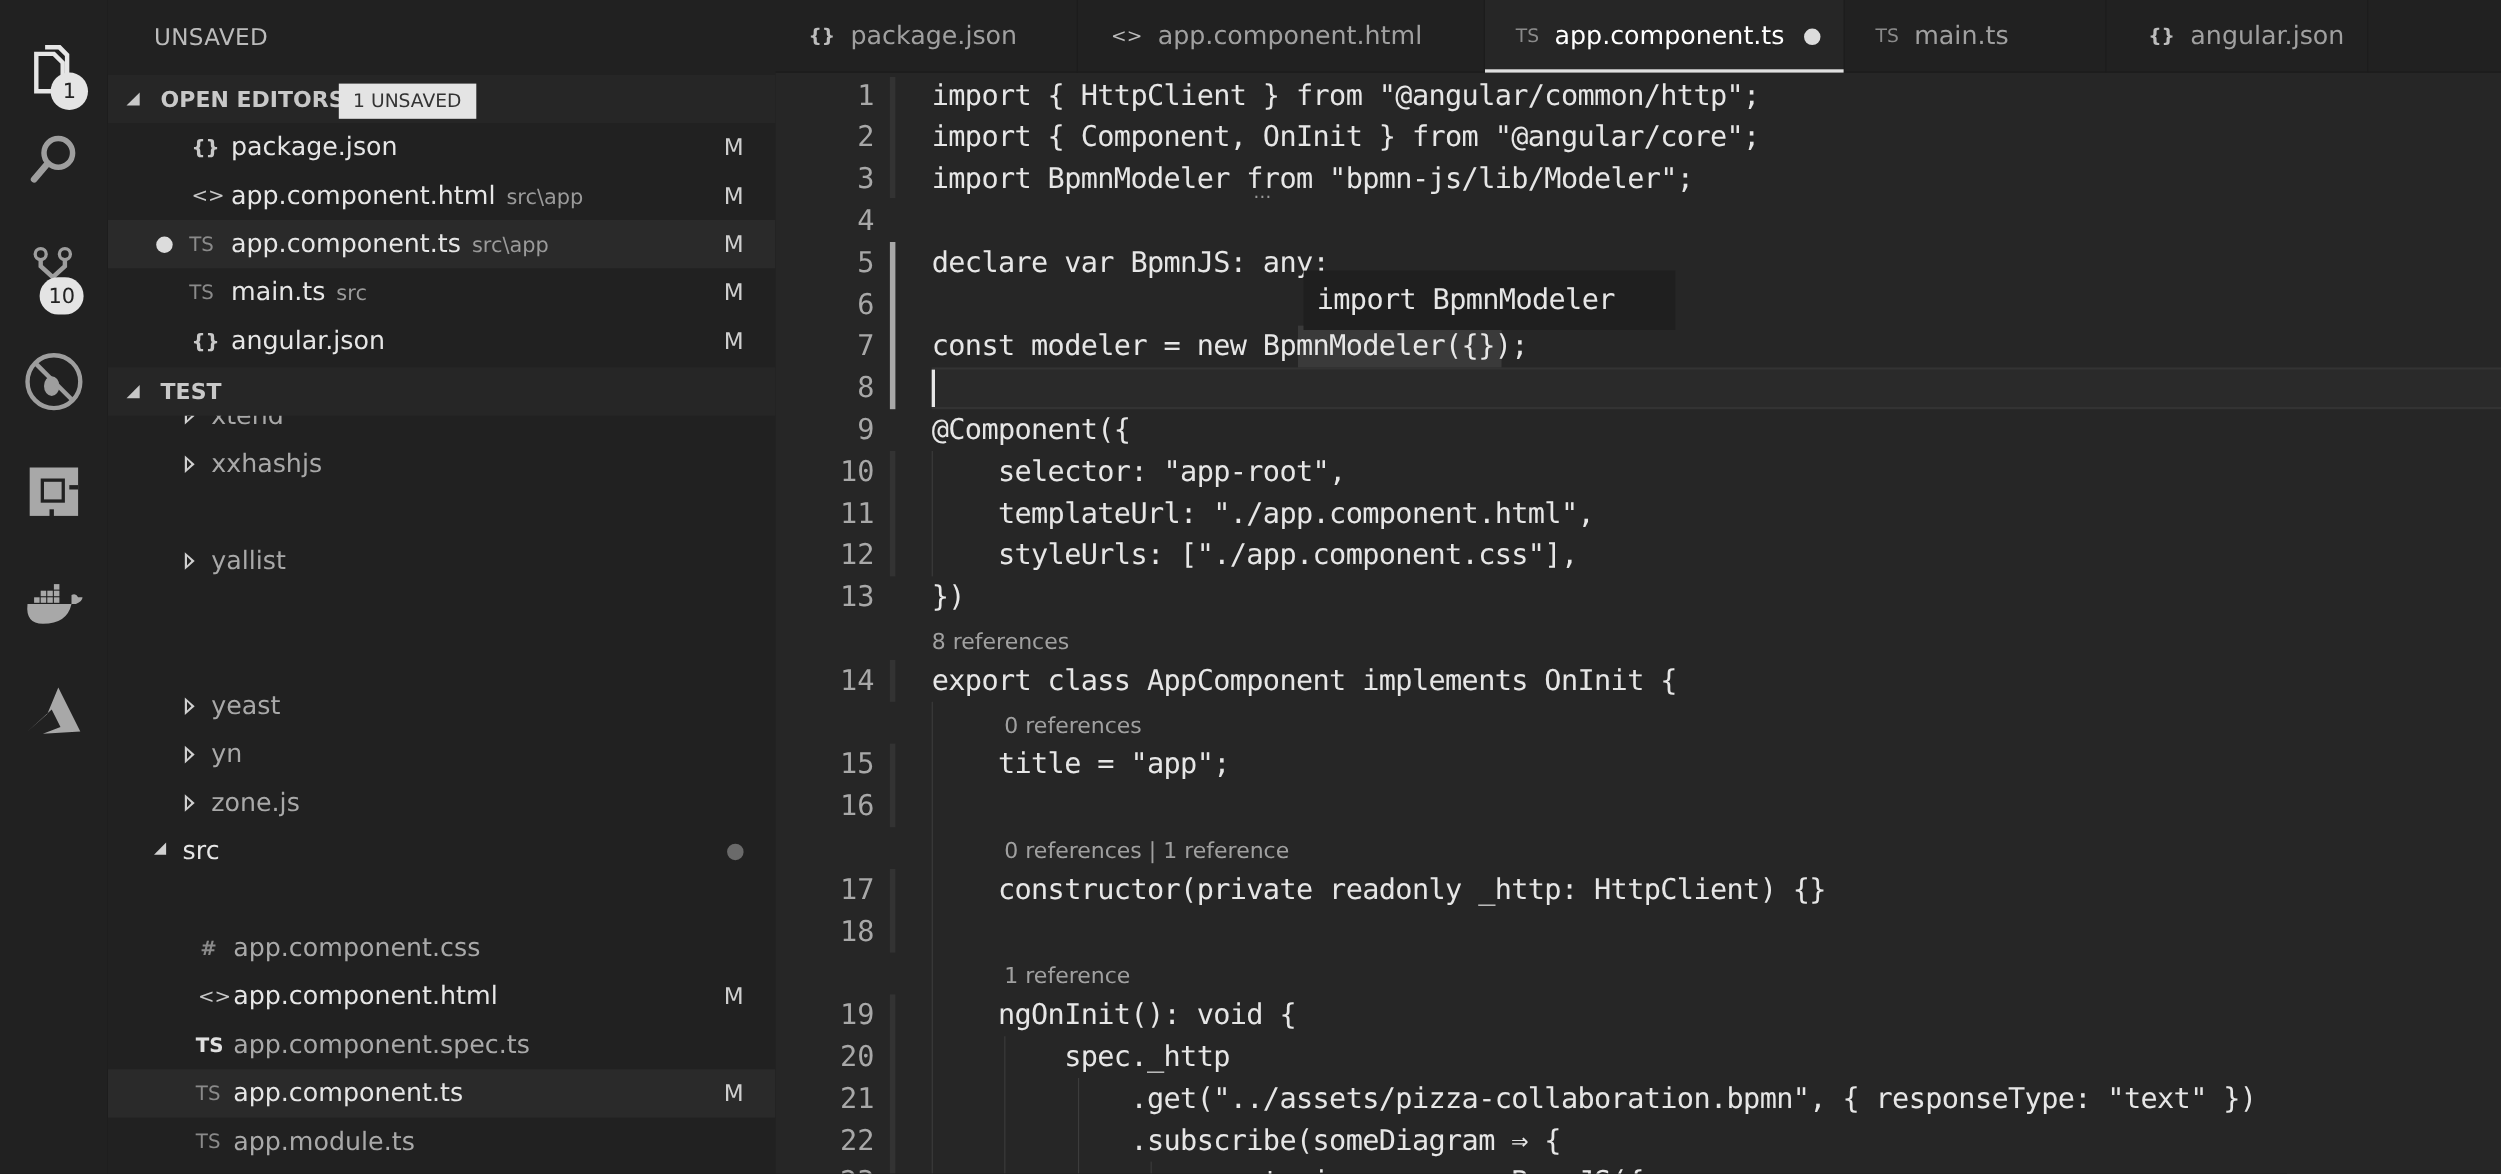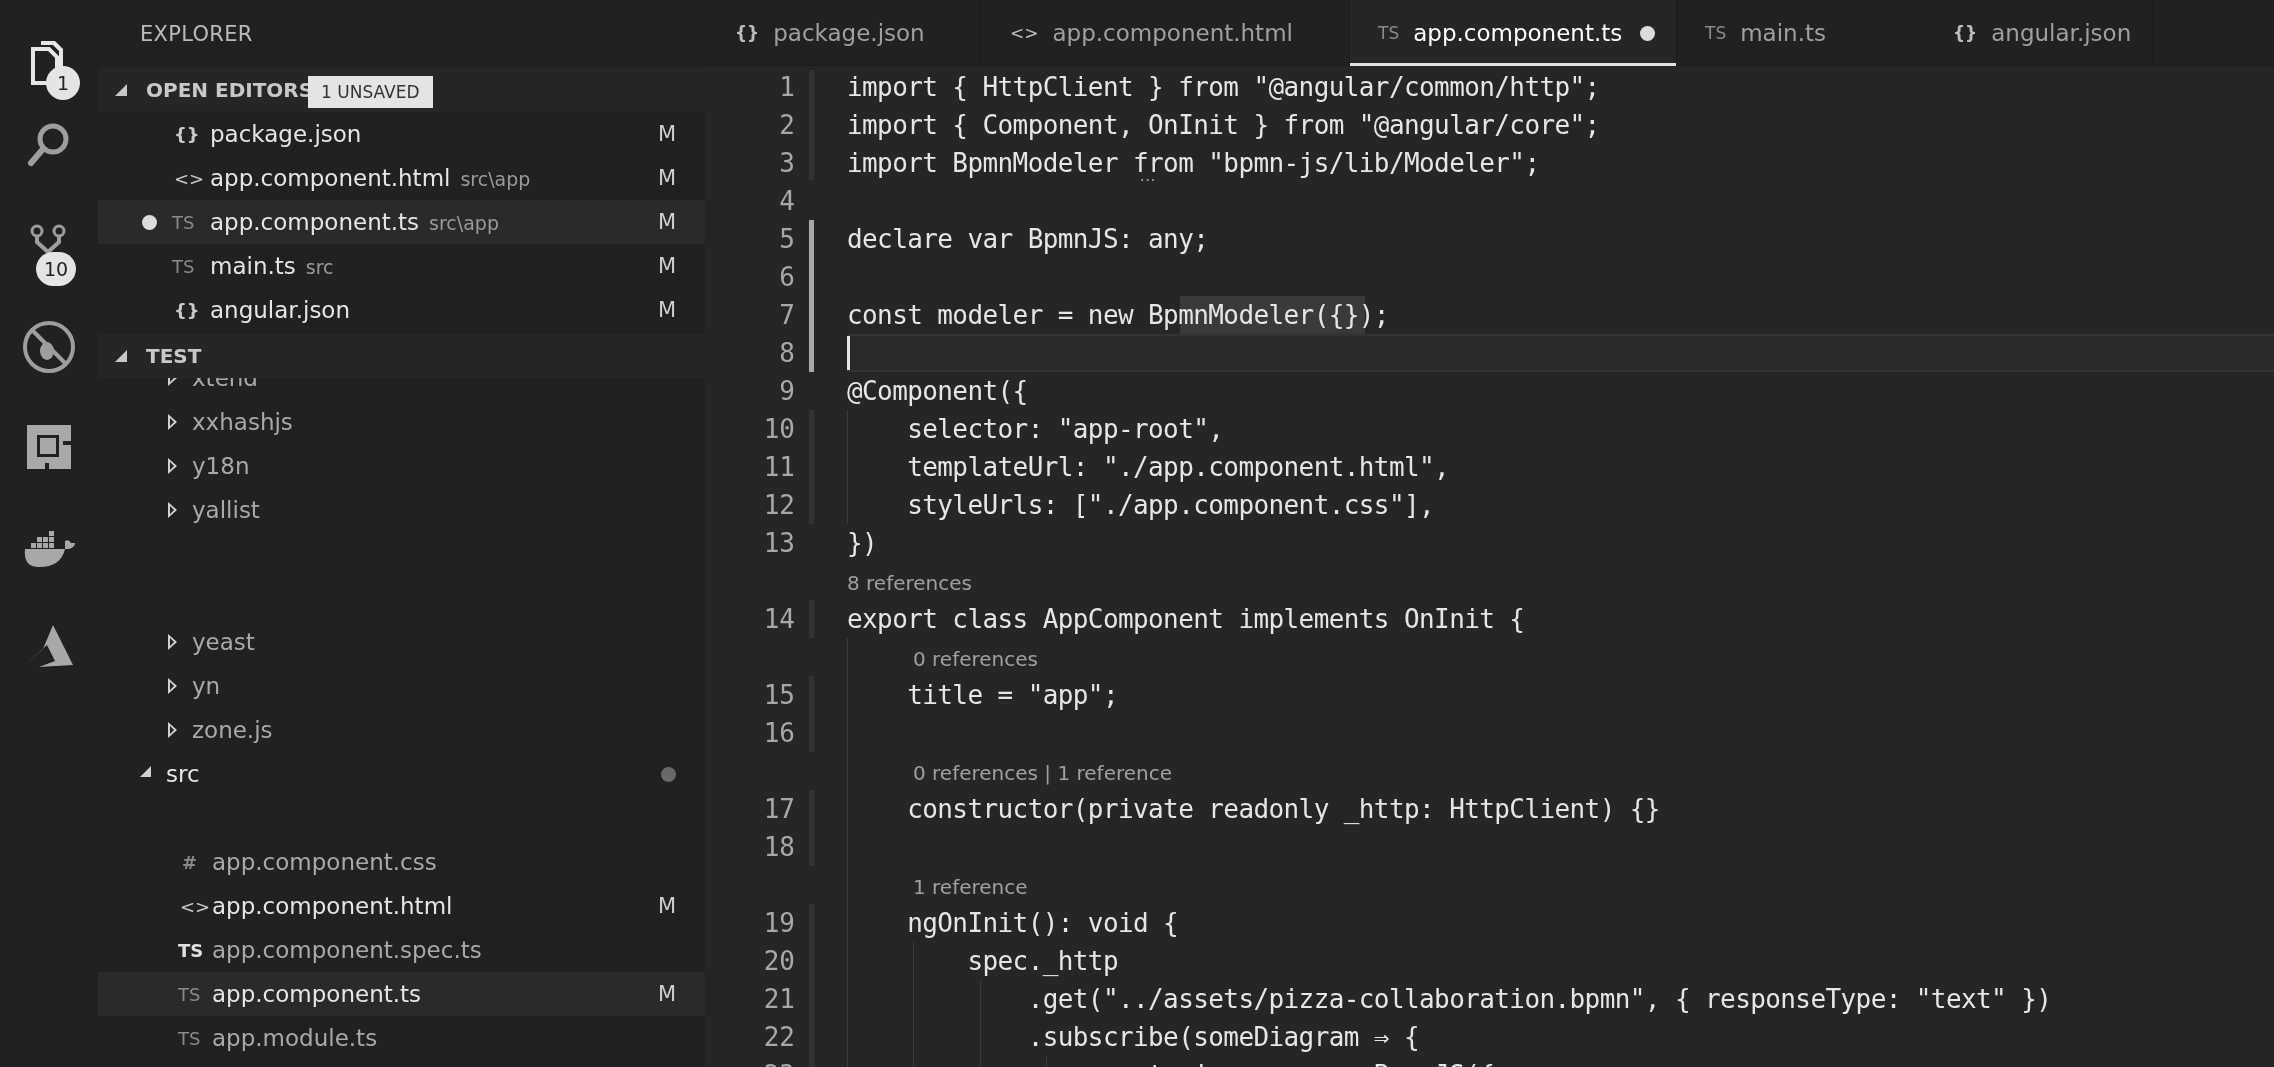--- a/index.html
+++ b/index.html
@@ -110,21 +110,21 @@
       </svg>
   </div>
   <div class="act-item" style="top:602px">
     <svg viewBox="0 0 56 56">
         <path d="M4 46 l18 -16 l10 -24 l20 40 l-34 2 l16 -6 l-8 -16 l-22 20z" fill="#a8a8a8"></path>
       </svg>
   </div>
 </div>
 
 <div class="sidebar">
-  <div class="sb-title">EXPLORER</div>
+  <div class="sb-title">UNSAVED</div>
 
   <div class="section-head" style="top:68px">
     <span class="twisty"></span>
     <span class="label">OPEN EDITORS</span>
     <span class="unsaved-badge">1 UNSAVED</span>
   </div>
 
   <div class="row" style="top:112px">
     <span class="ficon" style="left:76px">{}</span>
     <span class="fname" style="left:112px"><span>package.json</span></span>
@@ -158,24 +158,20 @@
   </div>
 
   <div style="position:absolute;left:0;top:378px;width:607px;height:689px;overflow:hidden">
     <div class="row" style="top:-22px">
     <span class="tw-right" style="left:70px;top:14px"></span>
     <span class="fname dim" style="left:94px">xtend</span>
   </div>
   <div class="row" style="top:22px">
     <span class="tw-right" style="left:70px;top:14px"></span>
     <span class="fname dim" style="left:94px">xxhashjs</span>
-  </div>
-  <div class="row" style="top:66px">
-    <span class="tw-right" style="left:70px;top:14px"></span>
-    <span class="fname dim" style="left:94px">y18n</span>
   </div>
   <div class="row" style="top:110px">
     <span class="tw-right" style="left:70px;top:14px"></span>
     <span class="fname dim" style="left:94px">yallist</span>
   </div>
   <div class="row" style="top:242px">
     <span class="tw-right" style="left:70px;top:14px"></span>
     <span class="fname dim" style="left:94px">yeast</span>
   </div>
   <div class="row" style="top:286px">
@@ -303,14 +299,17 @@
     <div class="cl" style="top:610px">    title = "app";</div>
     <div class="lens" style="left:208px;top:688px">0 references | 1 reference</div>
     <div class="cl" style="top:724px">    constructor(private readonly _http: HttpClient) {}</div>
     <div class="lens" style="left:208px;top:802px">1 reference</div>
     <div class="cl" style="top:838px">    ngOnInit(): void {</div>
     <div class="cl" style="top:876px">        spec._http</div>
     <div class="cl" style="top:914px">            .get("../assets/pizza-collaboration.bpmn", { responseType: "text" })</div>
     <div class="cl" style="top:952px">            .subscribe(someDiagram ⇒ {</div>
     <div class="cl" style="top:990px">                const viewer = new BpmnJS({</div>
 
+    <div class="hover" style="top:180px">
+      <span>import BpmnModeler</span>
+    </div>
   </div>
 </div>
 
 </body></html>

